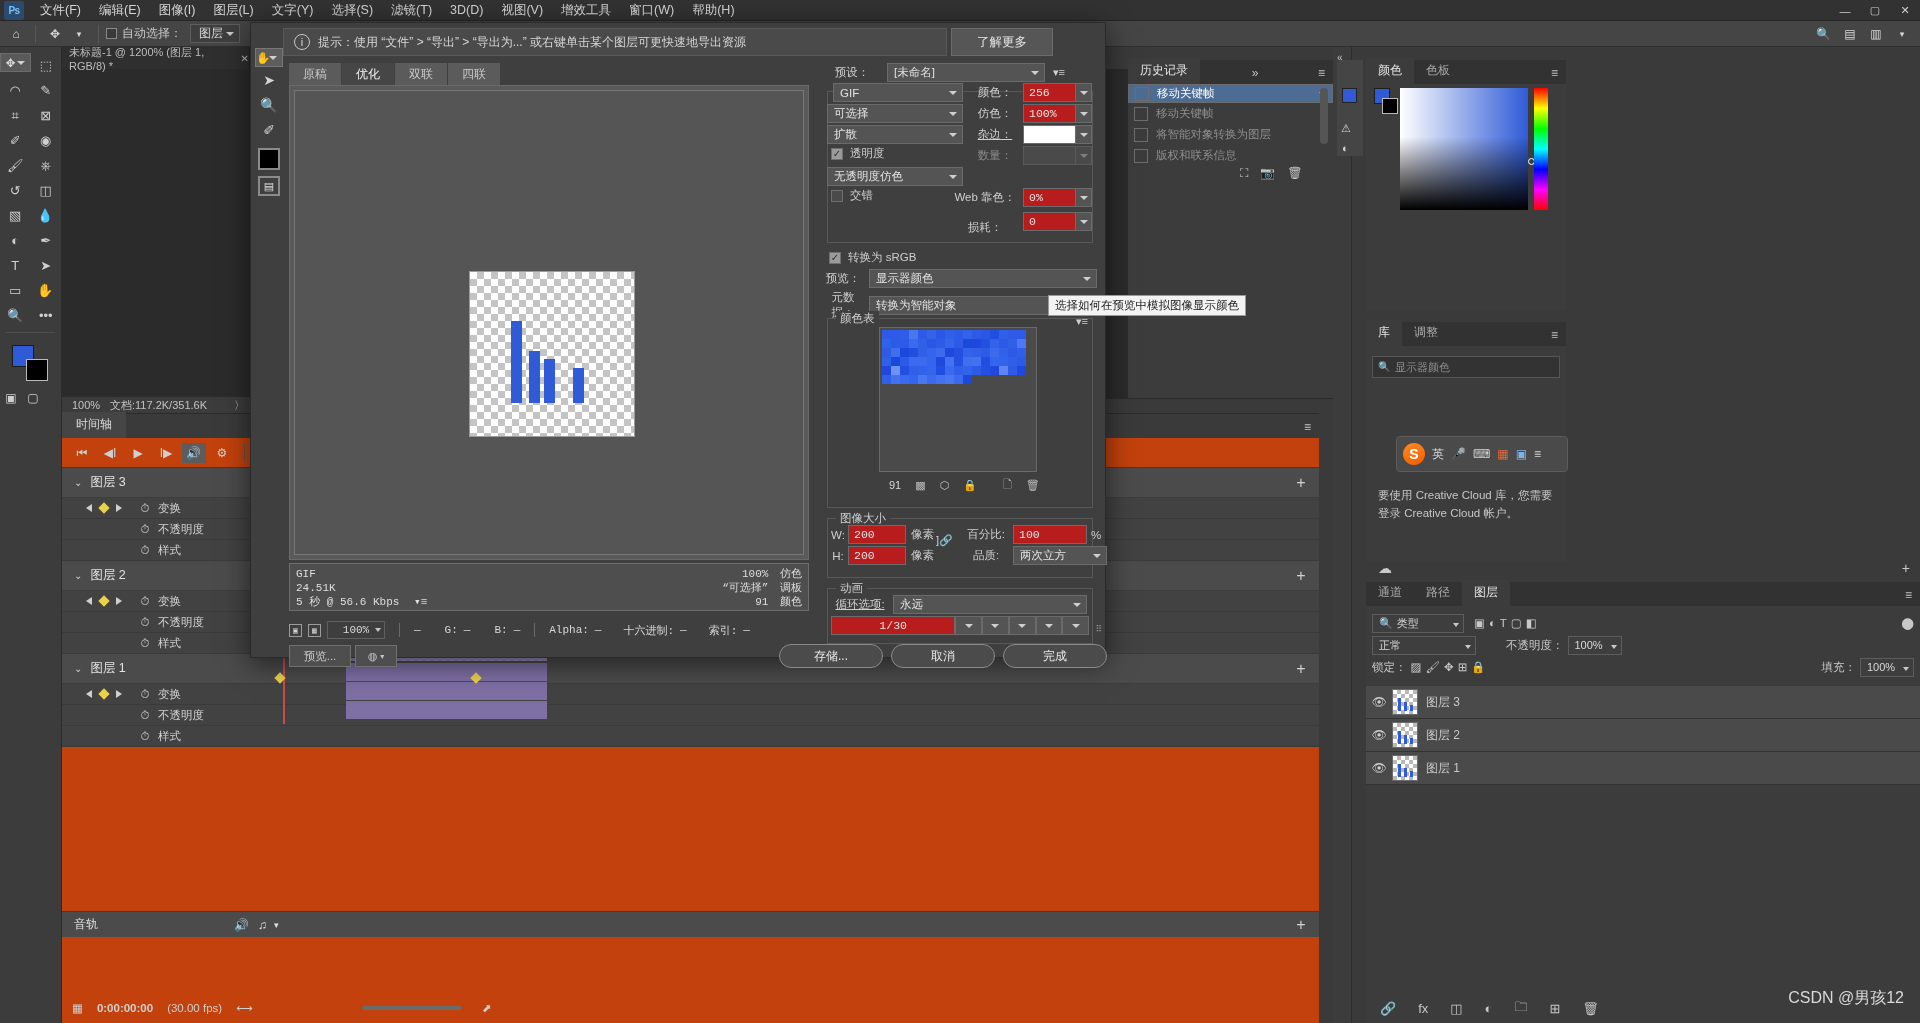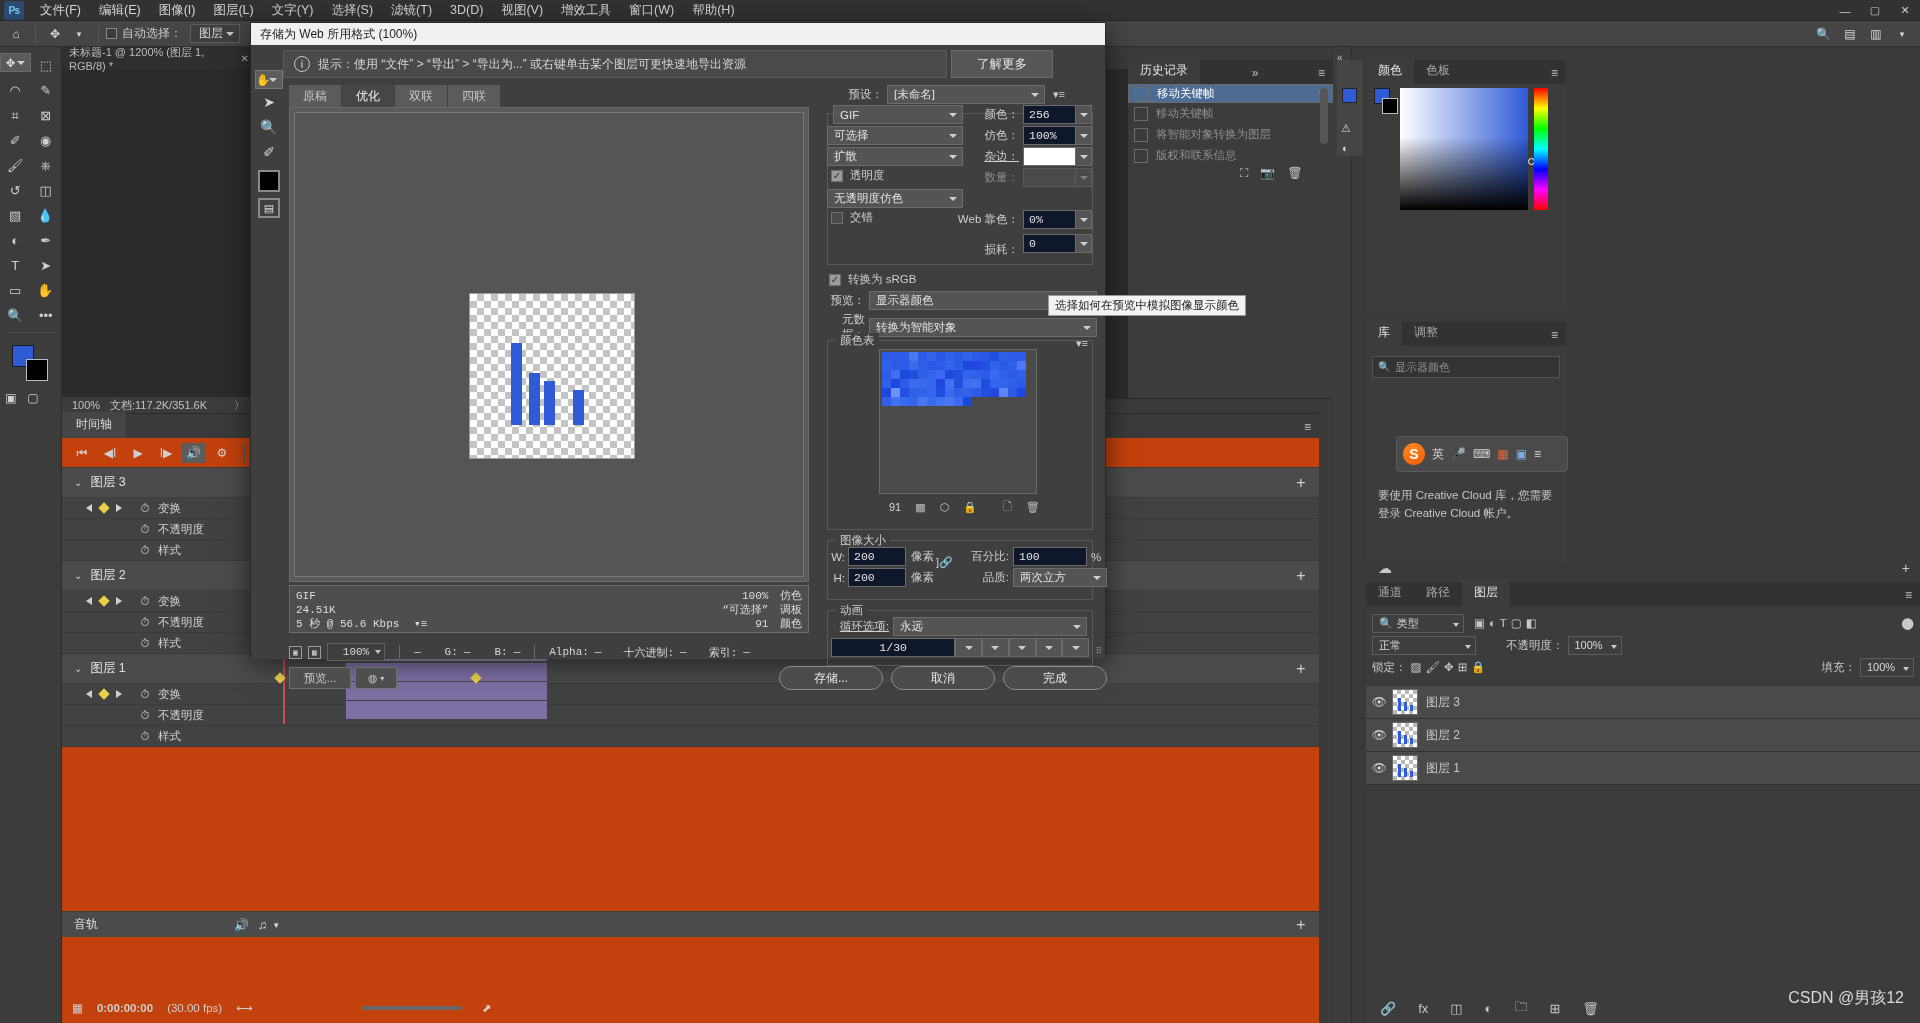--- a/index.html
+++ b/index.html
@@ -228,31 +228,31 @@
              display: flex; align-items: center; font-family: "Liberation Mono", monospace;
              font-size: 11px; color: #d7d7d7; gap: 6px; }
   .zb-ico { width: 13px; height: 13px; border: 1px solid #9b9b9b; display:flex; align-items:center; justify-content:center; font-size:8px;}
   #zoom-sel { width: 58px; height: 18px; background: #3e3e3e; border: 1px solid #5f5f5f;
               display:flex; align-items:center; justify-content:center; position:relative; }
   #zoom-sel .ar { position:absolute; right:3px; border-left:3.5px solid transparent; border-right:3.5px solid transparent; border-top:4px solid #c6c6c6;}
   .zb-sep { width: 1px; height: 14px; background: #6a6a6a; margin: 0 8px; }
   .grp { position: absolute; border: 1px solid #585858; }
   .grp-label { position: absolute; top: -8px; left: 8px; background: #3f3f3f; padding: 0 4px;
                font-size: 11.5px; color: #cfcfcf; }
-  .fld-label { font-size: 11.5px; color: #cfcfcf; text-align: right; }
+  .fld-label { font-size: 11.5px; color: #cfcfcf; text-align: center; }
   .fld-label.dim { color: #8b8b8b; }
   .sel {
     background: #545454; border: 1px solid #6b6b6b; height: 19px; color: #e2e2e2;
     display: flex; align-items: center; padding: 0 16px 0 6px; font-size: 11.5px; position: relative;
   }
   .sel:after {
     content: ""; position: absolute; right: 5px; top: 7px;
     border-left: 4px solid transparent; border-right: 4px solid transparent; border-top: 4px solid #cfcfcf;
   }
-  .numfield { background: #0f172a; border: 1px solid #6b6b6b; height: 19px; color: #e4e4e4;
+  .numfield { background: #b91c1c; border: 1px solid #6b6b6b; height: 19px; color: #e4e4e4;
               display:flex; align-items:center; padding: 0 5px; font-size: 11.5px; font-family:"Liberation Mono",monospace;}
   .combo { display: flex; }
   .combo .numfield { border-right: none; }
   .arrowbox { width: 17px; height: 19px; background: #545454; border: 1px solid #6b6b6b;
               display: flex; align-items: center; justify-content: center; }
   .arrowbox:after { content: ""; border-left: 4px solid transparent; border-right: 4px solid transparent; border-top: 4px solid #cfcfcf; }
   .arrowbox.dim:after { border-top-color: #7e7e7e; }
   .chk { width: 12px; height: 12px; background: #9a9a9a; border: 1px solid #6f6f6f;
          display: flex; align-items: center; justify-content: center; color: #333; font-size: 10px; }
   .chk.off { background: #4a4a4a; color: transparent; }
@@ -669,21 +669,20 @@
     <span>🔗</span>
     <span>fx</span>
     <span>◫</span>
     <span>◐</span>
     <span>🗀</span>
     <span>⊞</span>
     <span>🗑</span>
   </div>
 
   <div id="sfw">
-    <div id="sfw-title">存储为 Web 所用格式 (100%)</div>
     <div id="sfw-body">
 
       <div id="tip-bar">
         <span id="tip-icon">i</span>
         <span>提示：使用 “文件” &gt; “导出” &gt; “导出为...” 或右键单击某个图层可更快速地导出资源</span>
       </div>
       <div id="tip-btn">了解更多</div>
 
       <div id="sfw-tools">
         <div class="sfw-tool sel">✋</div>

